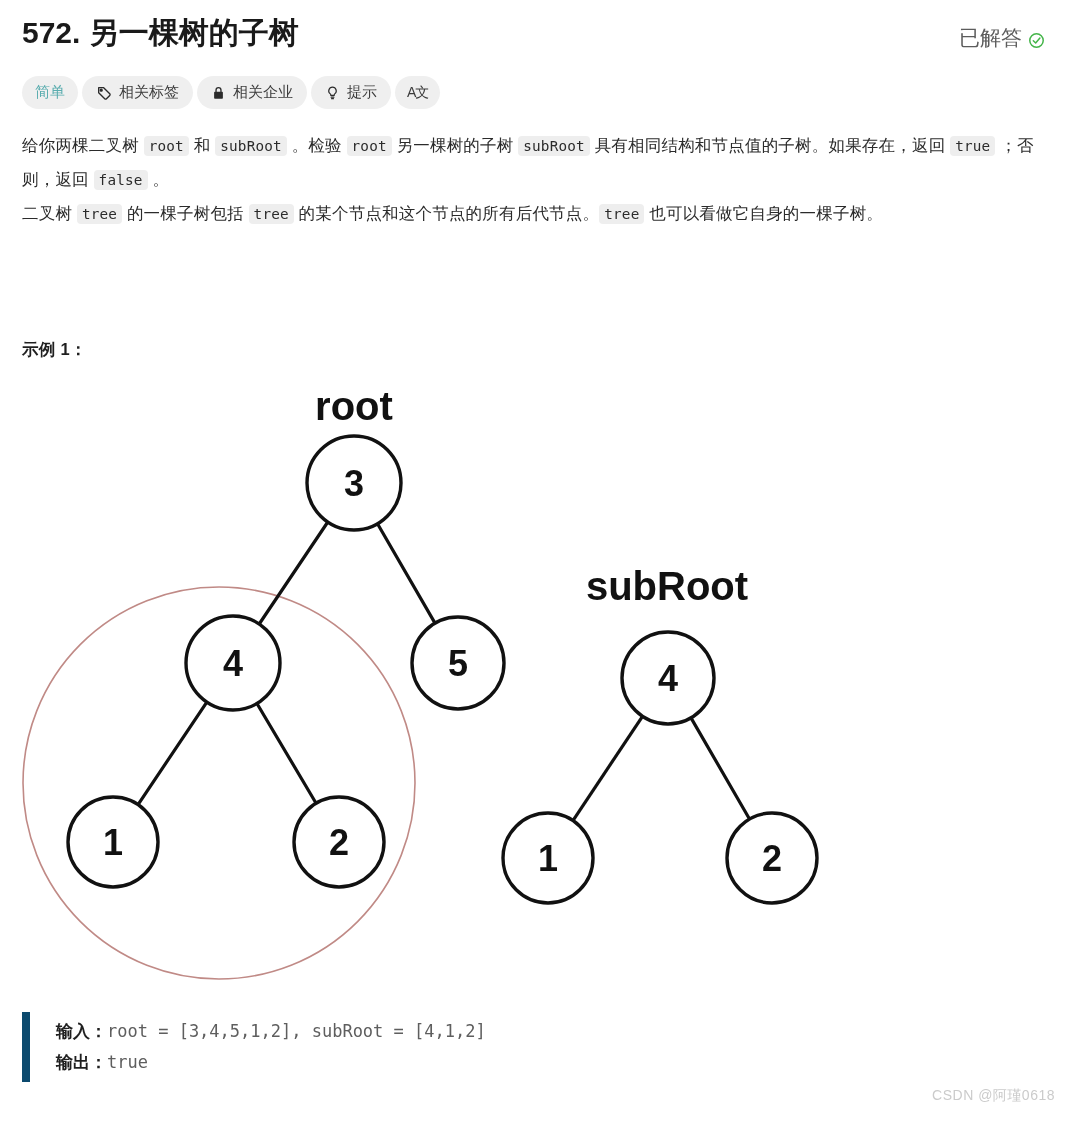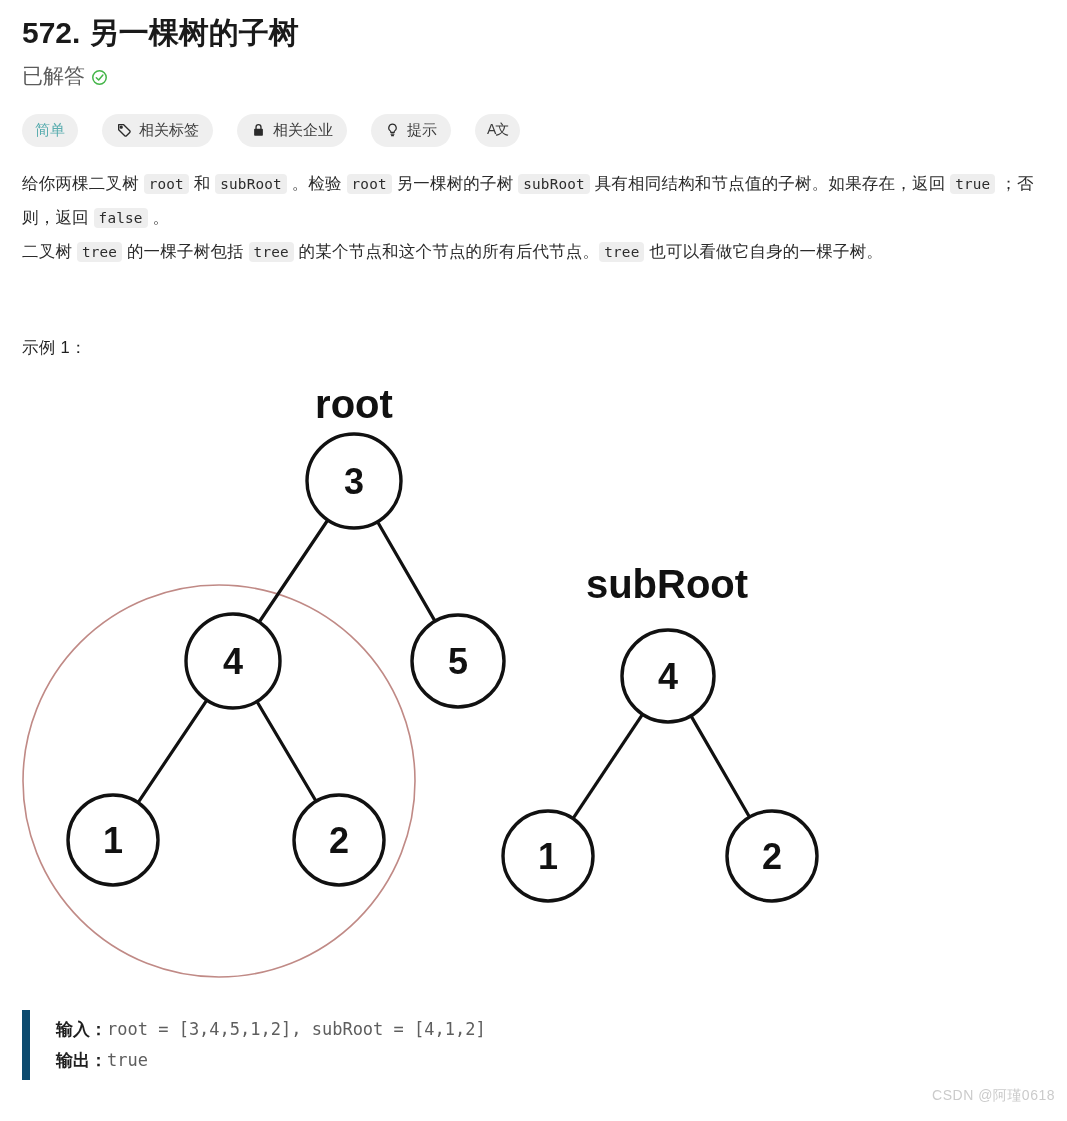--- a/index.html
+++ b/index.html
@@ -22,21 +22,20 @@
     box-sizing: border-box;
     padding: 0 22px;
   }
 
   
   .header-row {
     display: flex;
     align-items: flex-start;
     justify-content: space-between;
     padding-top: 14px;
-    flex-direction: column;
   }
   .title {
     font-size: 30px;
     font-weight: 700;
     letter-spacing: 0px;
     line-height: 1.25;
     color: #1a1a1a;
     margin: 0;
     white-space: nowrap;
   }
@@ -52,21 +51,21 @@
   }
   .check-circle {
     width: 17px; height: 17px;
     display: inline-block;
   }
 
   
   .tag-row {
     display: flex;
     align-items: center;
-    gap: 24px;
+    gap: 4px;
     margin-top: 24px;
   }
   .pill {
     display: inline-flex;
     align-items: center;
     gap: 7px;
     background: #efefef;
     border-radius: 17px;
     height: 33px;
     padding: 4px 14px;
@@ -96,23 +95,23 @@
     border-radius: 4px;
     padding: 2px 5px;
     font-size: 14.3px;
     color: #2b2b2b;
     white-space: nowrap;
   }
 
   
   .example-label {
     font-size: 16.5px;
-    font-weight: 400;
+    font-weight: 700;
     color: #1f1f1f;
-    margin-top: 68px;
+    margin-top: 108px;
     letter-spacing: 0.3px;
   }
 
   .figure-wrap {
     position: relative;
     margin-top: 10px;
     width: 1023px;
     height: 625px;
   }
   .figure-wrap svg { display: block; }

